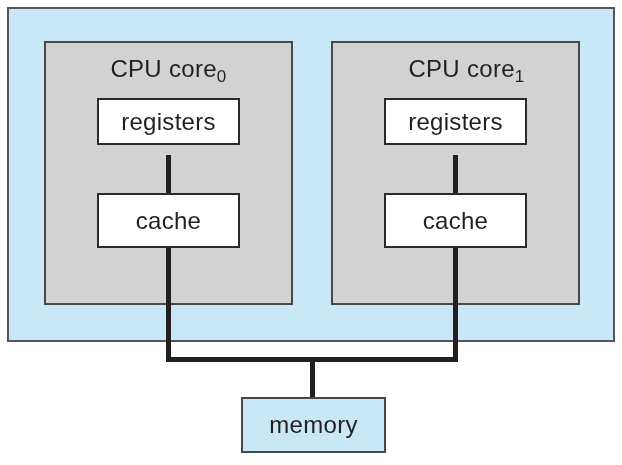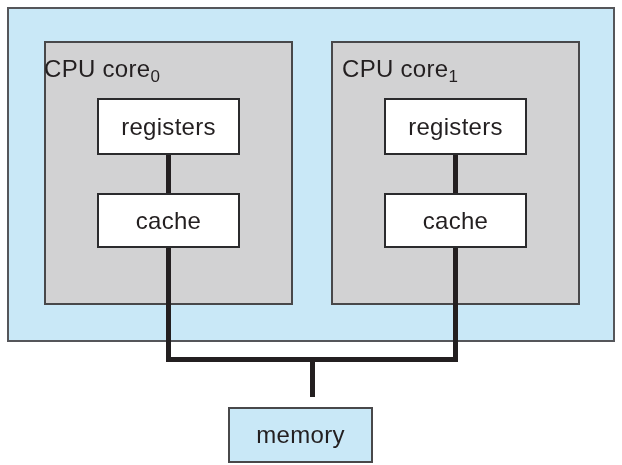--- a/index.html
+++ b/index.html
@@ -26,62 +26,61 @@
   .core {
     top: 41px; width: 249px; height: 264px;
     background: #d2d2d3;
     border: 2px solid #48484a;
   }
   .core-0 { left: 44px; }
   .core-1 { left: 331px; }
 
   .core-title {
     top: 56px; width: 249px;
-    text-align: left;
+    text-align: center;
     font-size: 24px;
     line-height: 26px;
     letter-spacing: 0.3px;
   }
   .core-title-0 { left: 44px; }
   .core-title-1 { left: 342px; }
   .core-title sub {
     font-size: 17px;
     line-height: 1;
     vertical-align: -5px;
   }
 
   .component {
-    width: 143px; height: 57px;
+    width: 143px; height: 47px;
     background: #ffffff;
     border: 2px solid #2b2b2d;
     display: flex;
     align-items: center;
     justify-content: center;
     font-size: 24px;
     letter-spacing: 0.3px;
     z-index: 3;
   }
   .registers-0 { left: 97px;  top: 98px; }
   .registers-1 { left: 384px; top: 98px; }
   .cache-0     { left: 97px;  top: 193px; height: 55px; }
   .cache-1     { left: 384px; top: 193px; height: 55px; }
 
   .bus { background: #231f20; z-index: 2; }
 
   .memory-box {
-    left: 228px; top: 397px; width: 145px; height: 56px;
+    left: 241px; top: 397px; width: 145px; height: 56px;
     background: #c9e8f7;
     border: 2px solid #48484a;
     display: flex;
     align-items: center;
     justify-content: center;
     font-size: 24px;
     letter-spacing: 0.3px;
     z-index: 3;
-    margin-top: 10px;
   }
 </style>
 </head>
 <body>
 
 <div id="stage">
 
   <div class="abs chip"></div>
 
   <div class="abs core core-0"></div>

